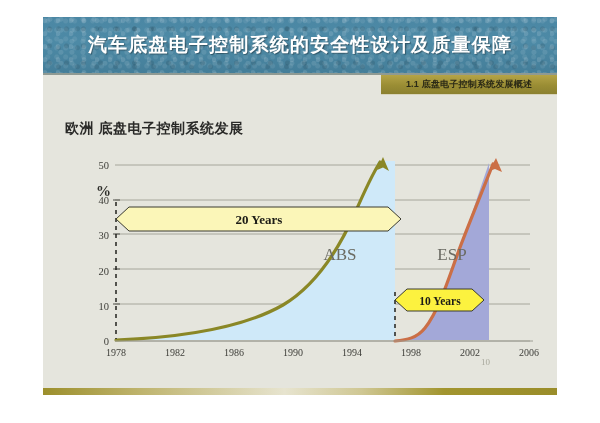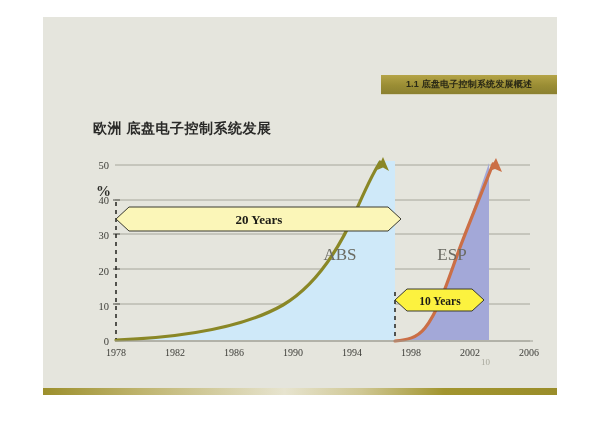--- a/index.html
+++ b/index.html
@@ -49,21 +49,21 @@
     border-bottom:1px solid #d8d4bc;
     box-sizing:border-box;
     display:flex;align-items:center;justify-content:center;
   }
   .badge .btxt{
     color:#2b2a16;font-size:9px;font-weight:700;letter-spacing:.2px;white-space:nowrap;
   }
 
   
   .subtitle{
-    position:absolute;left:50px;top:103px;
+    position:absolute;left:22px;top:103px;
     font-size:14px;font-weight:700;color:#2a2a28;
     letter-spacing:.5px;white-space:nowrap;
   }
 
   
   .chart{position:absolute;left:0;top:0;width:514px;height:378px;pointer-events:none;}
 
   
   .pageno{
     position:absolute;right:67px;bottom:28px;
@@ -76,20 +76,23 @@
     background:linear-gradient(90deg,#9c8f2c 0%,#bdb26a 18%,#e7e4cf 47%,#cfc793 62%,#a2952f 78%,#9a8d2a 100%);
   }
 </style>
 </head>
 <body>
 
 <div id="stage">
 
   <div class="slide">
 
+    <div class="titlebar">
+      <div class="ttxt">汽车底盘电子控制系统的安全性设计及质量保障</div>
+    </div>
 
     <div class="badge">
       <div class="btxt">1.1 底盘电子控制系统发展概述</div>
     </div>
 
     <div class="subtitle">欧洲 底盘电子控制系统发展</div>
 
     <svg class="chart" viewBox="0 0 514 378">
       <defs>
         <clipPath id="plotclip">

